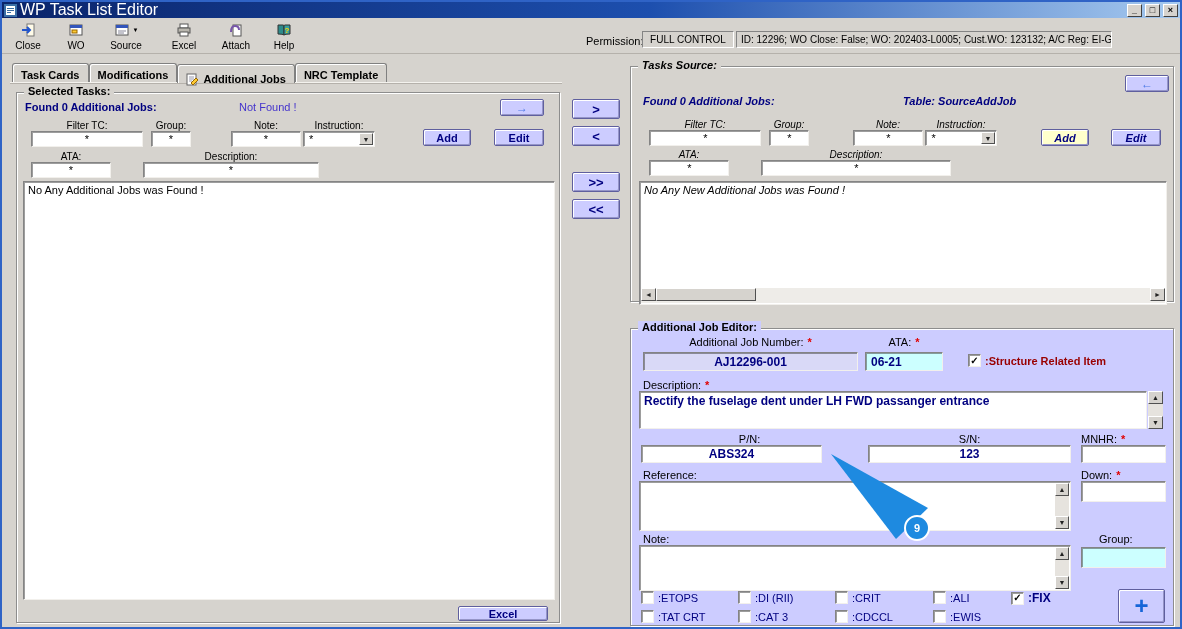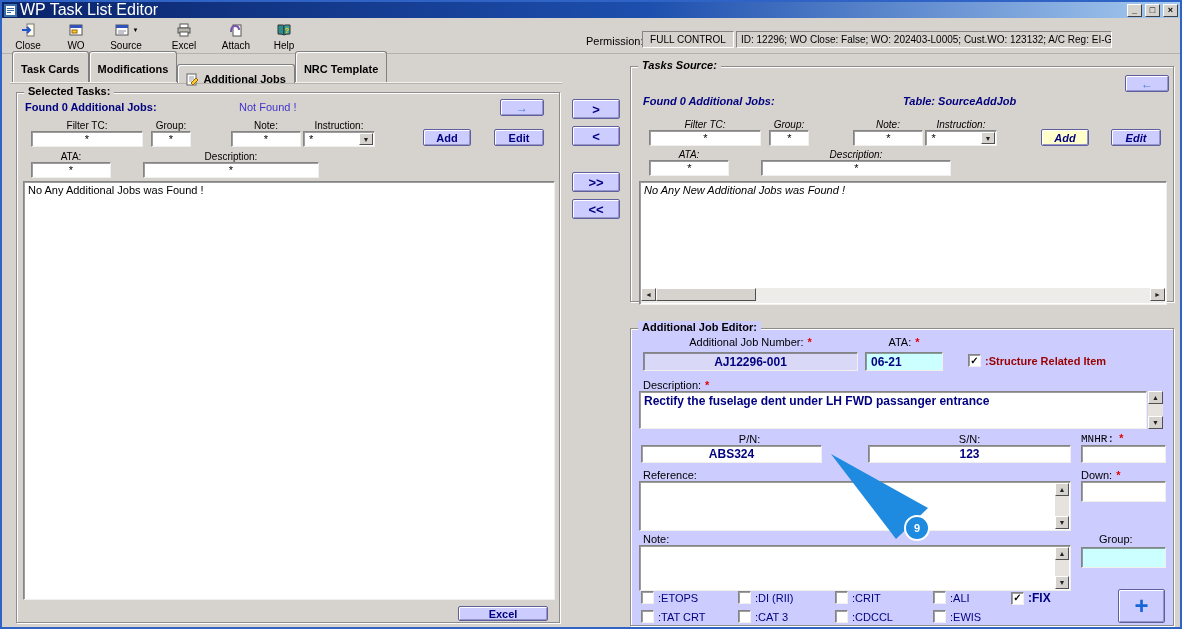--- a/index.html
+++ b/index.html
@@ -14,21 +14,21 @@
 .winbtn{width:15px;height:13px;background:#d6d3ce;border:1px solid;border-color:#ffffff #404040 #404040 #ffffff;font-size:9px;line-height:10px;text-align:center;font-weight:bold;cursor:pointer;}
 .toolbar{position:absolute;left:0;top:16px;width:100%;height:36px;border-bottom:1px solid #b5b1ab;background:#d6d3ce;}
 .tbtn{position:absolute;top:2px;height:32px;display:flex;flex-direction:column;align-items:center;justify-content:space-between;padding:2px 3px 1px;font-size:10px;cursor:pointer;}
 .sunken{background:#fff;border:1px solid;border-color:#848484 #f2f0ec #f2f0ec #848484;box-shadow:inset 1px 1px 0 rgba(60,60,60,.5);}
 .sunkgray{background:#d6d3ce;border:1px solid;border-color:#848484 #ffffff #ffffff #848484;}
 .grp{border:1px solid #8d8d8d;box-shadow:inset 1px 1px 0 #ffffff,1px 1px 0 #ffffff;}
 .grplabel{position:absolute;top:-8px;left:7px;background:#d6d3ce;padding:0 4px;font-weight:bold;font-size:11px;white-space:nowrap;}
 .btn{background:#ccccff;border:1px solid #5f5f9e;box-shadow:inset 1px 1px 0 #ffffff,inset -1px -1px 0 #9595c8;color:#000080;font-weight:bold;font-size:11px;display:flex;align-items:center;justify-content:center;cursor:pointer;border-radius:2px;}
 .btn-yellow{background:#ffffcc;}
 .lbl{font-size:10px;}
-.tab{height:32px;padding:2px 8px 0;background:#d6d3ce;border:1px solid #808080;border-bottom:none;border-radius:3px 3px 0 0;box-shadow:inset 1px 1px 0 #fff;display:flex;align-items:center;gap:4px;font-weight:bold;font-size:11px;cursor:pointer;white-space:nowrap;}
+.tab{height:20px;padding:2px 8px 0;background:#d6d3ce;border:1px solid #808080;border-bottom:none;border-radius:3px 3px 0 0;box-shadow:inset 1px 1px 0 #fff;display:flex;align-items:center;gap:4px;font-weight:bold;font-size:11px;cursor:pointer;white-space:nowrap;}
 .tab.active{height:19px;padding-top:10px;position:relative;z-index:3;}
 .cb{width:13px;height:13px;background:#fff;border:1px solid;border-color:#848484 #f2f0ec #f2f0ec #848484;box-shadow:inset 1px 1px 0 rgba(60,60,60,.5);display:flex;align-items:center;justify-content:center;font-size:10px;font-weight:bold;cursor:pointer;flex:none;line-height:10px;}
 .cbitem{position:absolute;display:flex;align-items:center;gap:4px;white-space:nowrap;}
 .scbtn{background:#d6d3ce;border:1px solid;border-color:#ffffff #505050 #505050 #ffffff;display:flex;align-items:center;justify-content:center;font-size:7px;color:#222;cursor:pointer;}
 .vscroll{position:absolute;display:flex;flex-direction:column;justify-content:space-between;background:#e6e3de;}
 .req{color:#e00000;font-weight:bold;margin-left:4px;}
 .fieldtext{font-weight:bold;color:#000080;font-size:12px;}
 .ddbtn{position:absolute;right:1px;top:1px;width:14px;height:12px;}
 </style>
 </head>
@@ -286,21 +286,21 @@
     </div>
 
     <div class="abs" style="left:10px;top:104px;width:217px;text-align:center;"><span>P/N:</span></div>
     <div class="abs sunken flexc fieldtext" style="left:10px;top:116px;width:181px;height:18px;">
         <span>ABS324</span>
       </div>
     <div class="abs" style="left:237px;top:104px;width:203px;text-align:center;"><span>S/N:</span></div>
     <div class="abs sunken flexc fieldtext" style="left:237px;top:116px;width:203px;height:18px;">
         <span>123</span>
       </div>
-    <div class="abs" style="left:450px;top:104px;width:85px;font-family:Liberation Mono, monospace;"><span>MNHR:</span><span class="req">*</span></div>
+    <div class="abs" style="left:450px;top:104px;width:85px;"><span>MNHR:</span><span class="req">*</span></div>
     <div class="abs sunken flexc fieldtext" style="left:450px;top:116px;width:85px;height:18px;">
         <span></span>
       </div>
 
     <div class="abs" style="left:12px;top:140px;"><span>Reference:</span></div>
     <div class="abs sunken" style="left:8px;top:152px;width:432px;height:50px;">
       <span class="fieldtext"></span>
       <div class="vscroll" style="right:1px;top:1px;width:14px;height:46px;">
         <div class="scbtn" style="height:13px;">
             <span>▲</span>

